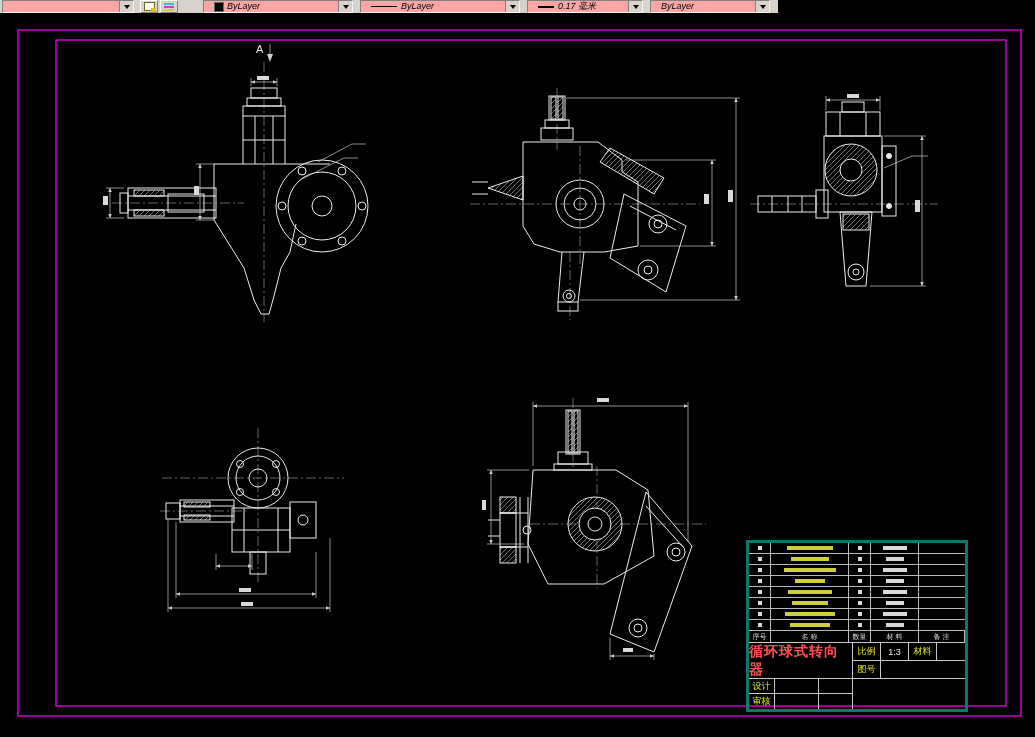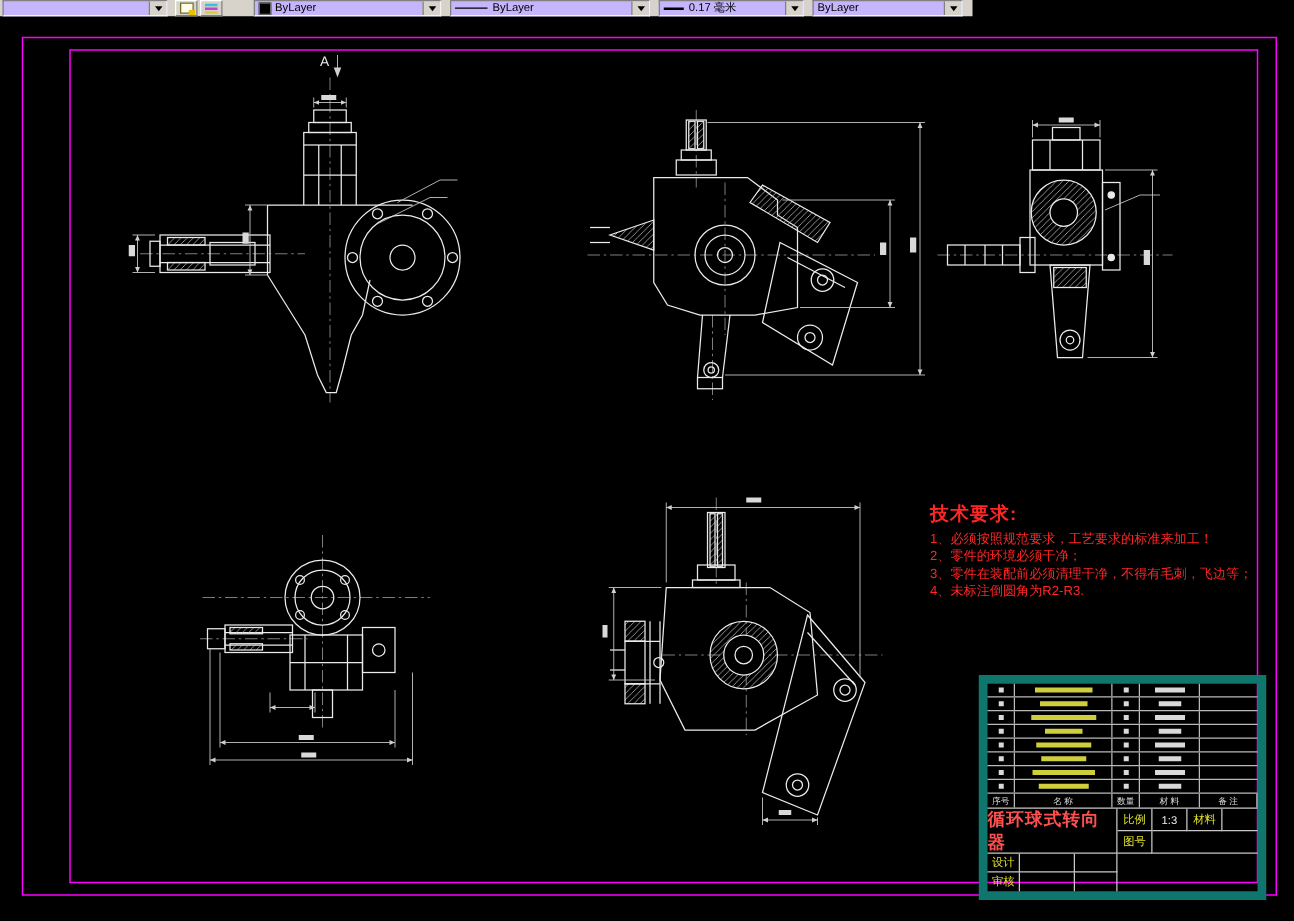--- a/index.html
+++ b/index.html
@@ -2,23 +2,23 @@
 <html><head>
 <meta charset="utf-8">
 <style>
   html,body{margin:0;padding:0;background:#000;}
   body{width:1035px;height:737px;position:relative;overflow:hidden;
        font-family:"Liberation Sans", sans-serif;}
   #stage{position:absolute;inset:0;}
 
   
   .toolbar{position:absolute;left:0;top:0;width:778px;height:13px;background:#d7d3cb;z-index:5;}
-  .combo{position:absolute;top:0;height:13px;background:#c4b5fd;border:1px solid;
+  .combo{position:absolute;top:0;height:13px;background:#fca5a5;border:1px solid;
          border-color:#808080 #f4f4f4 #f4f4f4 #808080;box-sizing:border-box;
-         display:flex;align-items:center;padding-left:3px;font-size:9px;color:#000;overflow:hidden;}
+         display:flex;align-items:center;padding-left:10px;font-size:9px;color:#000;overflow:hidden;font-style:italic;}
   .combo-val{white-space:nowrap;flex:1;line-height:11px;}
   .combo-btn{position:absolute;right:0;top:0;width:13px;height:11px;background:#d7d3cb;
              border-left:1px solid #808080;display:flex;align-items:center;justify-content:center;}
   .tri{width:0;height:0;border-left:3px solid transparent;border-right:3px solid transparent;
        border-top:4px solid #000;}
   .tbtn{position:absolute;top:0;width:18px;height:13px;background:#d7d3cb;border:1px solid;
         border-color:#fff #808080 #808080 #fff;box-sizing:border-box;
         display:flex;align-items:center;justify-content:center;}
   .ic1{width:9px;height:7px;background:#fffde8;border:1px solid #6b6b28;position:relative;}
   .ic1::after{content:"";position:absolute;right:-2px;bottom:-2px;width:5px;height:4px;background:#e8c200;}
@@ -37,22 +37,22 @@
   .dim{stroke:#c9c9c9;stroke-width:0.7;}
   .blip{fill:#d9d9d9;stroke:none;}
   .svgtxt{fill:#e8e8e8;font-size:11px;stroke:none;font-family:"Liberation Sans",sans-serif;}
 
   
   .techreq{position:absolute;left:744px;top:402px;width:274px;z-index:3;color:#ff2626;}
   .techreq-title{font-size:15px;font-weight:bold;letter-spacing:1px;margin-bottom:3px;}
   .techreq-item{font-size:10.5px;line-height:14px;white-space:nowrap;}
 
   
-  .tblock{position:absolute;left:783px;top:540px;width:216px;height:166px;z-index:3;
-          border:7px solid #0f766e;box-sizing:content-box;}
+  .tblock{position:absolute;left:746px;top:540px;width:216px;height:166px;z-index:3;
+          border:3px solid #0f766e;box-sizing:content-box;}
   .plist{position:absolute;left:0;top:0;width:216px;height:88px;}
   .plist-row{display:flex;height:11px;border-bottom:1px solid #b9b9b9;box-sizing:border-box;}
   .pc{border-right:1px solid #b9b9b9;box-sizing:border-box;display:flex;align-items:center;justify-content:center;}
   .pc0{width:22px;}.pc1{width:78px;}.pc2{width:22px;}.pc3{width:48px;}.pc4{flex:1;border-right:none;}
   .bar{height:4px;background:#cfcf3e;}
   .barw{height:4px;background:#d9d9d9;}
   .dot{width:4px;height:4px;background:#d9d9d9;}
   .plist-row:nth-child(1) .bar{width:46px;} .plist-row:nth-child(2) .bar{width:38px;}
   .plist-row:nth-child(3) .bar{width:52px;} .plist-row:nth-child(4) .bar{width:30px;}
   .plist-row:nth-child(5) .bar{width:44px;} .plist-row:nth-child(6) .bar{width:36px;}
@@ -327,27 +327,20 @@
         </span>
     </div>
     <div class="combo" style="left:650px;width:120px">
       <span class="combo-val">ByLayer</span>
       <span class="combo-btn">
           <i class="tri"></i>
         </span>
     </div>
   </div>
 
-  <div class="techreq">
-    <div class="techreq-title">技术要求:</div>
-    <div class="techreq-item">1、必须按照规范要求，工艺要求的标准来加工！</div>
-    <div class="techreq-item">2、零件的环境必须干净；</div>
-    <div class="techreq-item">3、零件在装配前必须清理干净，不得有毛刺，飞边等；</div>
-    <div class="techreq-item">4、未标注倒圆角为R2-R3.</div>
-  </div>
 
   <div class="tblock">
     <div class="plist">
       <div class="plist-row">
         <span class="pc pc0">
             <i class="dot"></i>
           </span>
           <span class="pc pc1">
             <i class="bar"></i>
           </span>

